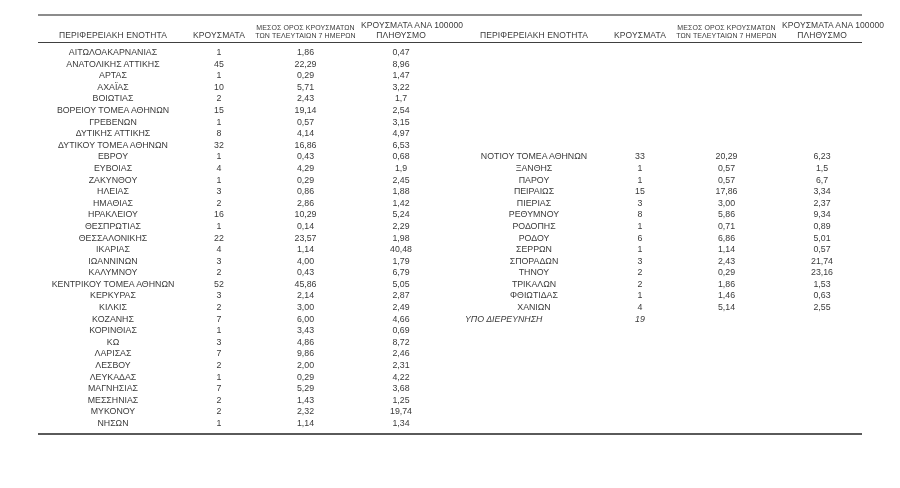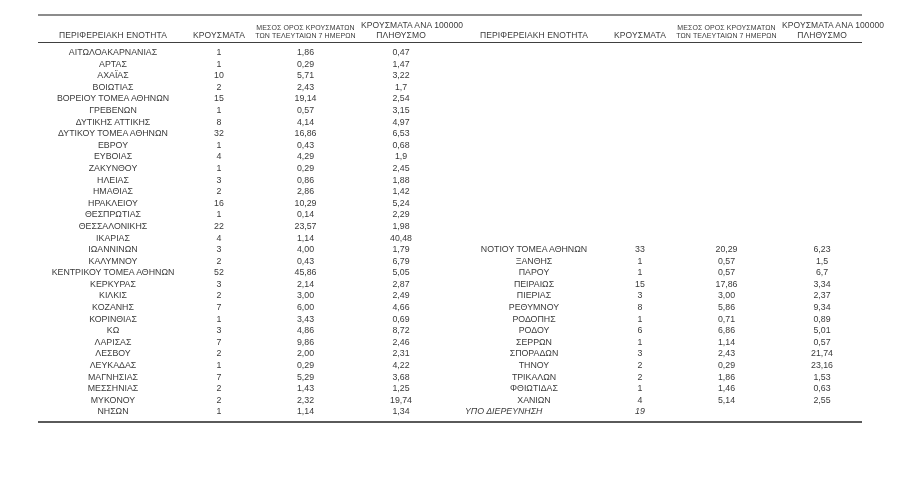--- a/index.html
+++ b/index.html
@@ -12,21 +12,21 @@
   .table-wrap{
     position:absolute;left:38px;top:14px;width:824px;
     border-top:2px solid #8c8c8c;
     border-bottom:2px solid #5a5a5a;
   }
   .thead{
     display:flex;gap:18px;
     border-bottom:1.5px solid #404040;
     padding:5px 0 2px 0;
   }
-  .tbody{display:flex;gap:18px;padding:4px 0 3px 0;align-items:flex-end;}
+  .tbody{display:flex;gap:18px;padding:4px 0 3px 0;align-items:center;}
   .half{width:403px;flex:0 0 403px;}
   .head-grid,.row{
     display:grid;
     grid-template-columns:150px 62px 111px 80px;
     align-items:end;
   }
   .hcell{
     text-align:center;font-size:8.5px;line-height:9.5px;
     letter-spacing:0.1px;white-space:nowrap;
   }
@@ -81,20 +81,26 @@
     <div class="tbody">
       <div class="half">
           <div class="group">
             <div class="row">
               <span class="cell region">ΑΙΤΩΛΟΑΚΑΡΝΑΝΙΑΣ</span>
               <span class="cell cases">1</span>
               <span class="cell avg7">1,86</span>
               <span class="cell per100k">0,47</span>
             </div>
             <div class="row">
+              <span class="cell region">ΑΝΑΤΟΛΙΚΗΣ ΑΤΤΙΚΗΣ</span>
+              <span class="cell cases">45</span>
+              <span class="cell avg7">22,29</span>
+              <span class="cell per100k">8,96</span>
+            </div>
+            <div class="row">
               <span class="cell region">ΑΡΤΑΣ</span>
               <span class="cell cases">1</span>
               <span class="cell avg7">0,29</span>
               <span class="cell per100k">1,47</span>
             </div>
             <div class="row">
               <span class="cell region">ΑΧΑΪΑΣ</span>
               <span class="cell cases">10</span>
               <span class="cell avg7">5,71</span>
               <span class="cell per100k">3,22</span>

